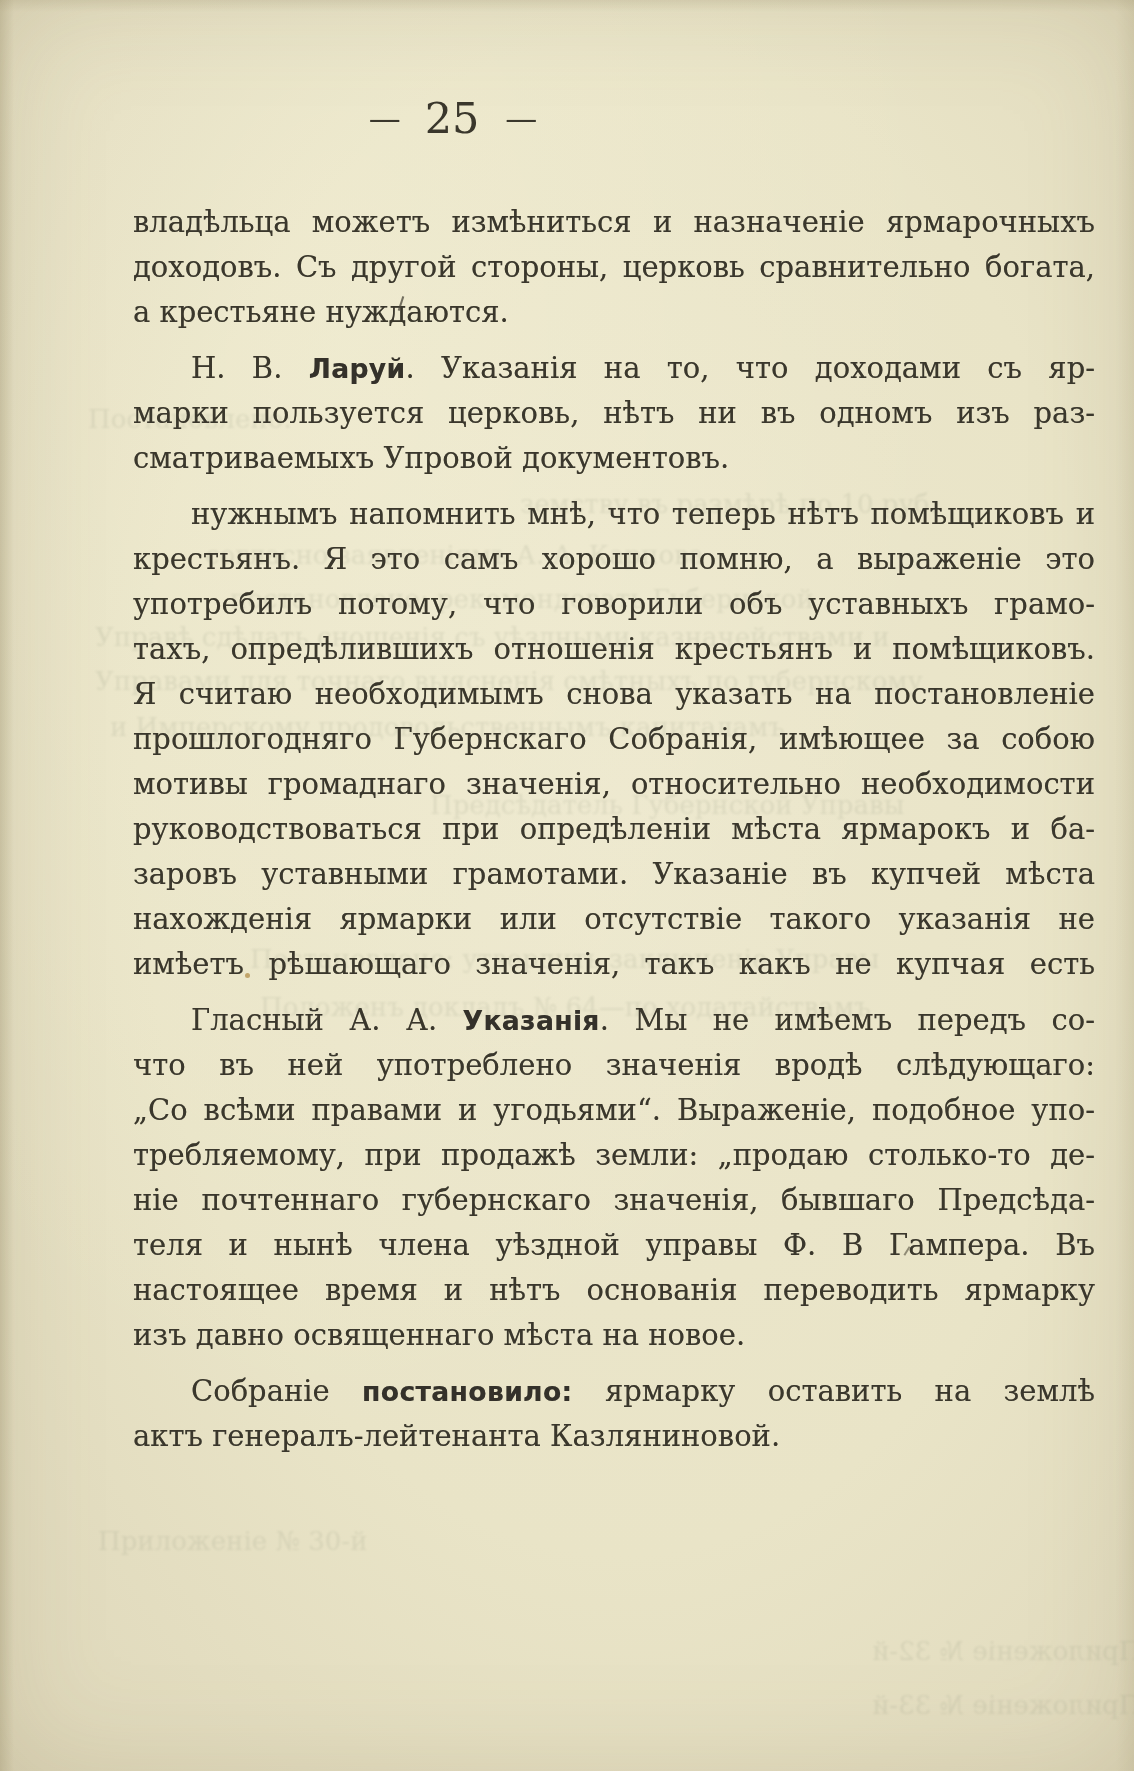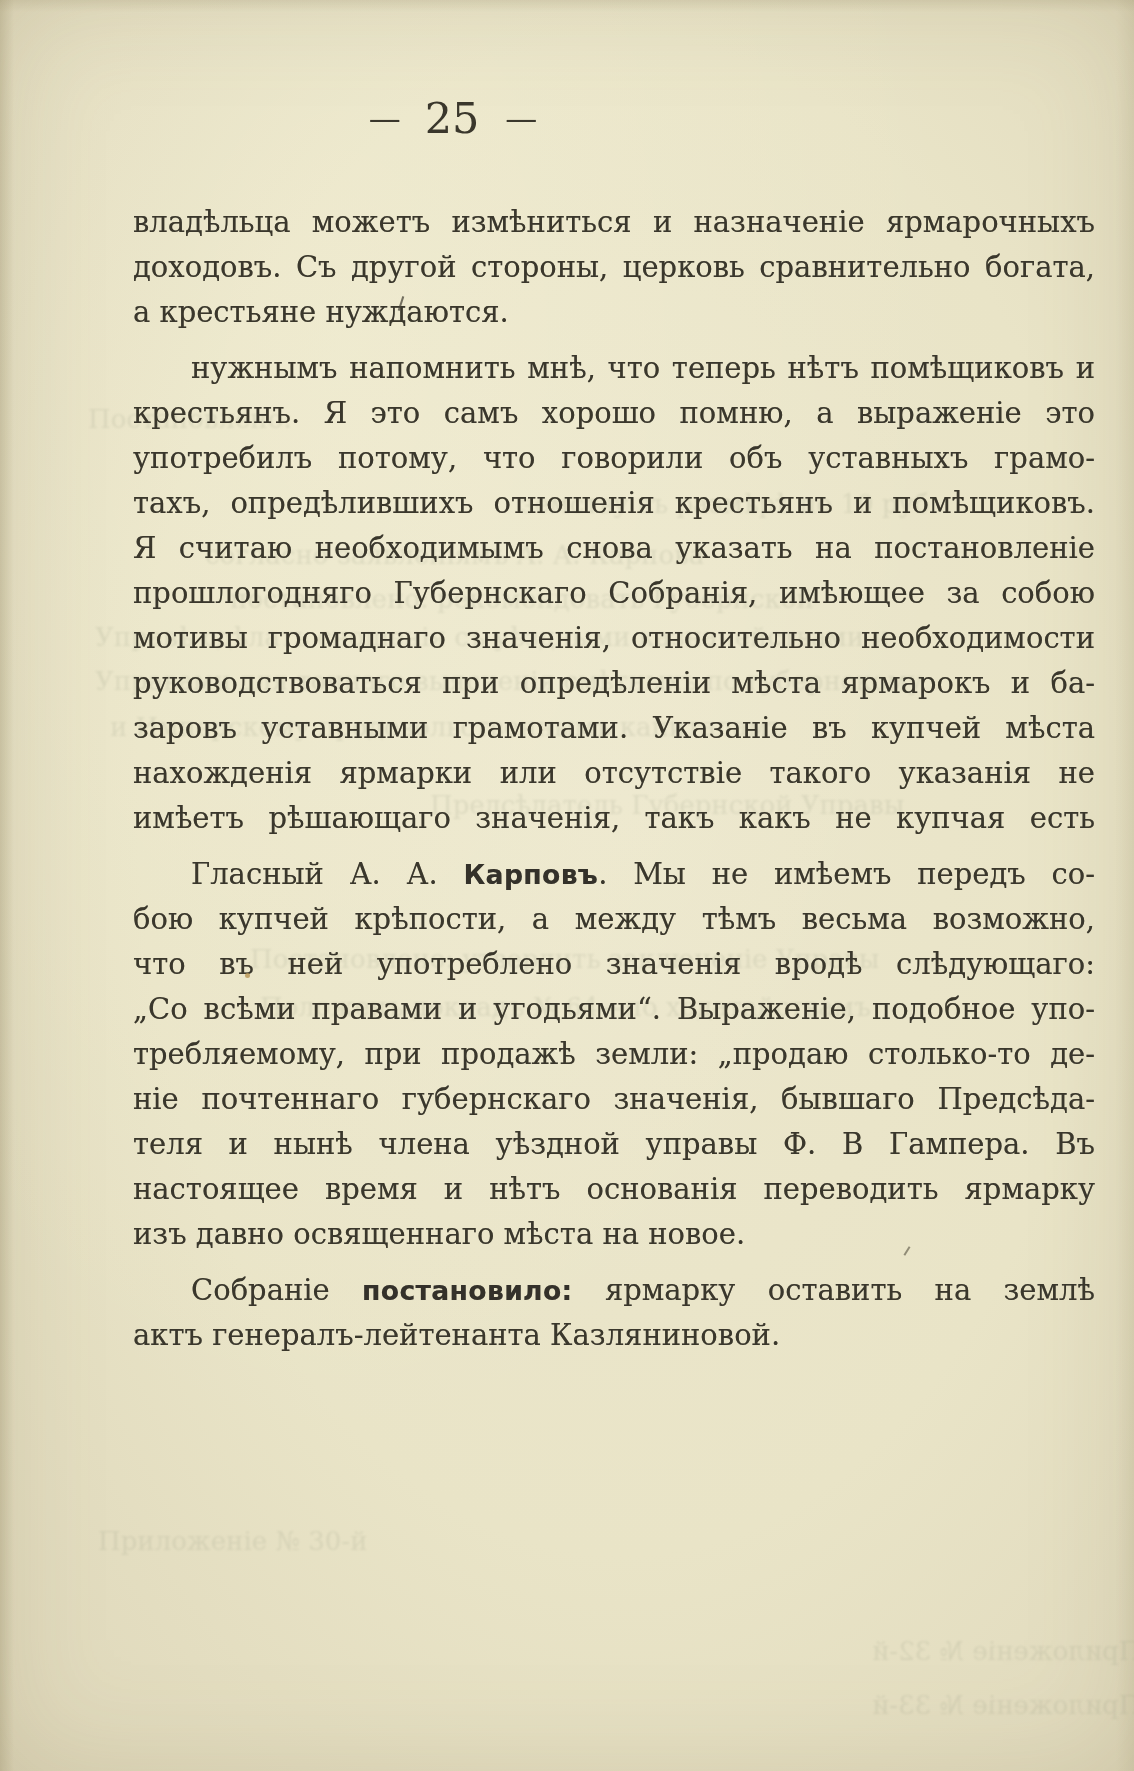--- a/index.html
+++ b/index.html
@@ -158,35 +158,39 @@
     <span class="dash">—</span>
   </div>
 
   <div class="text-block">
       <div class="para">
         <div class="line">владѣльца можетъ измѣниться и назначеніе ярмарочныхъ</div>
         <div class="line">доходовъ. Съ другой стороны, церковь сравнительно богата,</div>
         <div class="line last">а крестьяне нуждаются.</div>
       </div>
       <div class="para indent">
+        <div class="line">Н. В. <b>Ларуй</b>. Указанія на то, что доходами съ яр-</div>
+        <div class="line">марки пользуется церковь, нѣтъ ни въ одномъ изъ раз-</div>
+        <div class="line last">сматриваемыхъ Упровой документовъ.</div>
+      </div>
+      <div class="para indent">
         <div class="line">нужнымъ напомнить мнѣ, что теперь нѣтъ помѣщиковъ и</div>
         <div class="line">крестьянъ. Я это самъ хорошо помню, а выраженіе это</div>
         <div class="line">употребилъ потому, что говорили объ уставныхъ грамо-</div>
         <div class="line">тахъ, опредѣлившихъ отношенія крестьянъ и помѣщиковъ.</div>
         <div class="line">Я считаю необходимымъ снова указать на постановленіе</div>
         <div class="line">прошлогодняго Губернскаго Собранія, имѣющее за собою</div>
         <div class="line">мотивы громаднаго значенія, относительно необходимости</div>
         <div class="line">руководствоваться при опредѣленіи мѣста ярмарокъ и ба-</div>
         <div class="line">заровъ уставными грамотами. Указаніе въ купчей мѣста</div>
         <div class="line">нахожденія ярмарки или отсутствіе такого указанія не</div>
         <div class="line">имѣетъ рѣшающаго значенія, такъ какъ не купчая есть</div>
       </div>
       <div class="para indent">
-        <div class="line">Гласный А. А. <b>Карповъ</b>. Мы не имѣемъ передъ со-</div>
-        <div class="line">бою купчей крѣпости, а между тѣмъ весьма возможно,</div>
+        <div class="line">Гласный А. А. <b>Указанія</b>. Мы не имѣемъ передъ со-</div>
         <div class="line">что въ ней употреблено значенія вродѣ слѣдующаго:</div>
         <div class="line">„Со всѣми правами и угодьями“. Выраженіе, подобное упо-</div>
         <div class="line">требляемому, при продажѣ земли: „продаю столько-то де-</div>
         <div class="line">ніе почтеннаго губернскаго значенія, бывшаго Предсѣда-</div>
         <div class="line">теля и нынѣ члена уѣздной управы Ф. В Гампера. Въ</div>
         <div class="line">настоящее время и нѣтъ основанія переводить ярмарку</div>
         <div class="line last">изъ давно освященнаго мѣста на новое.</div>
       </div>
       <div class="para indent">
         <div class="line">Собраніе <b>постановило:</b> ярмарку оставить на землѣ</div>

